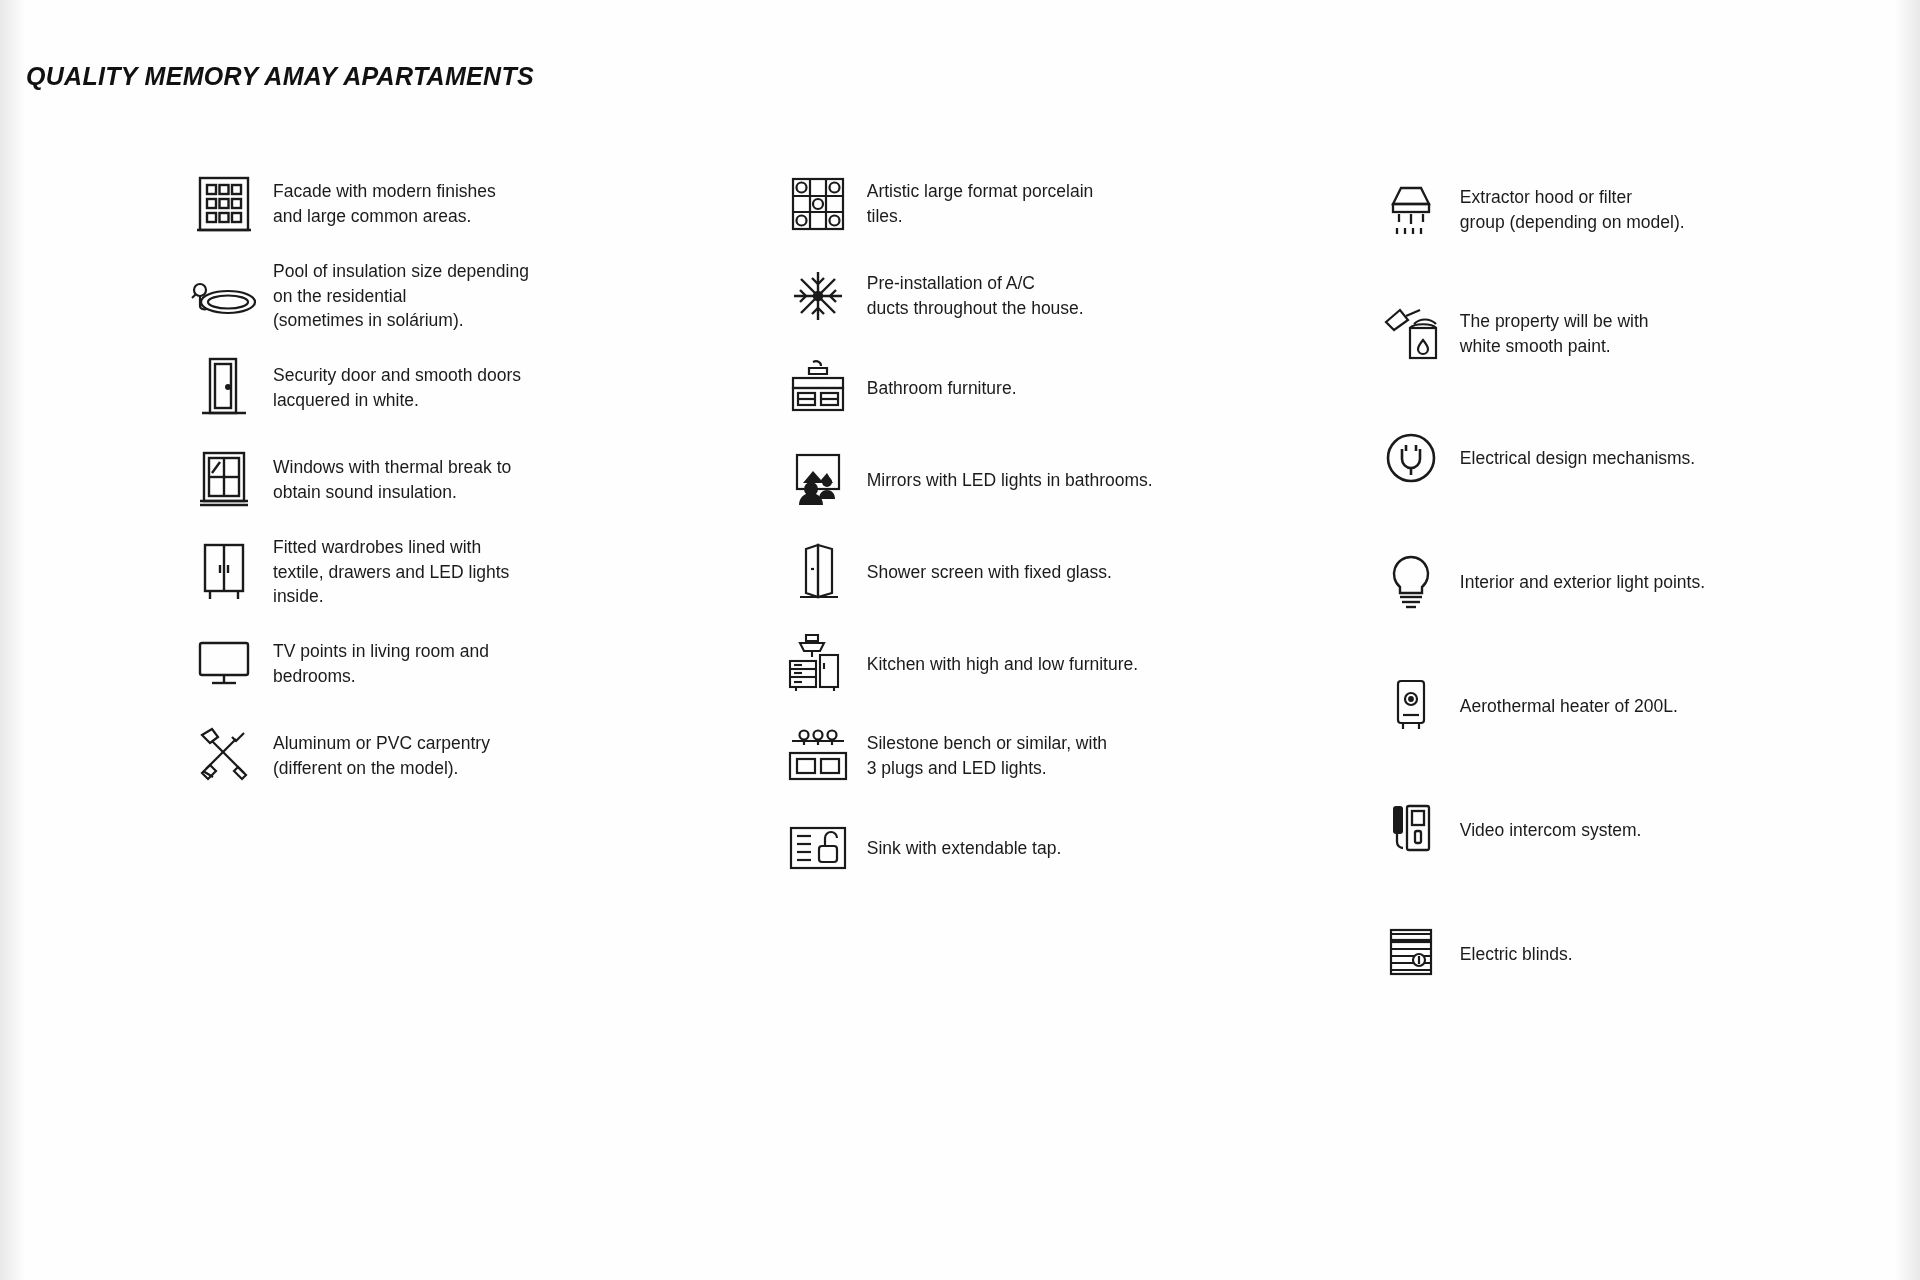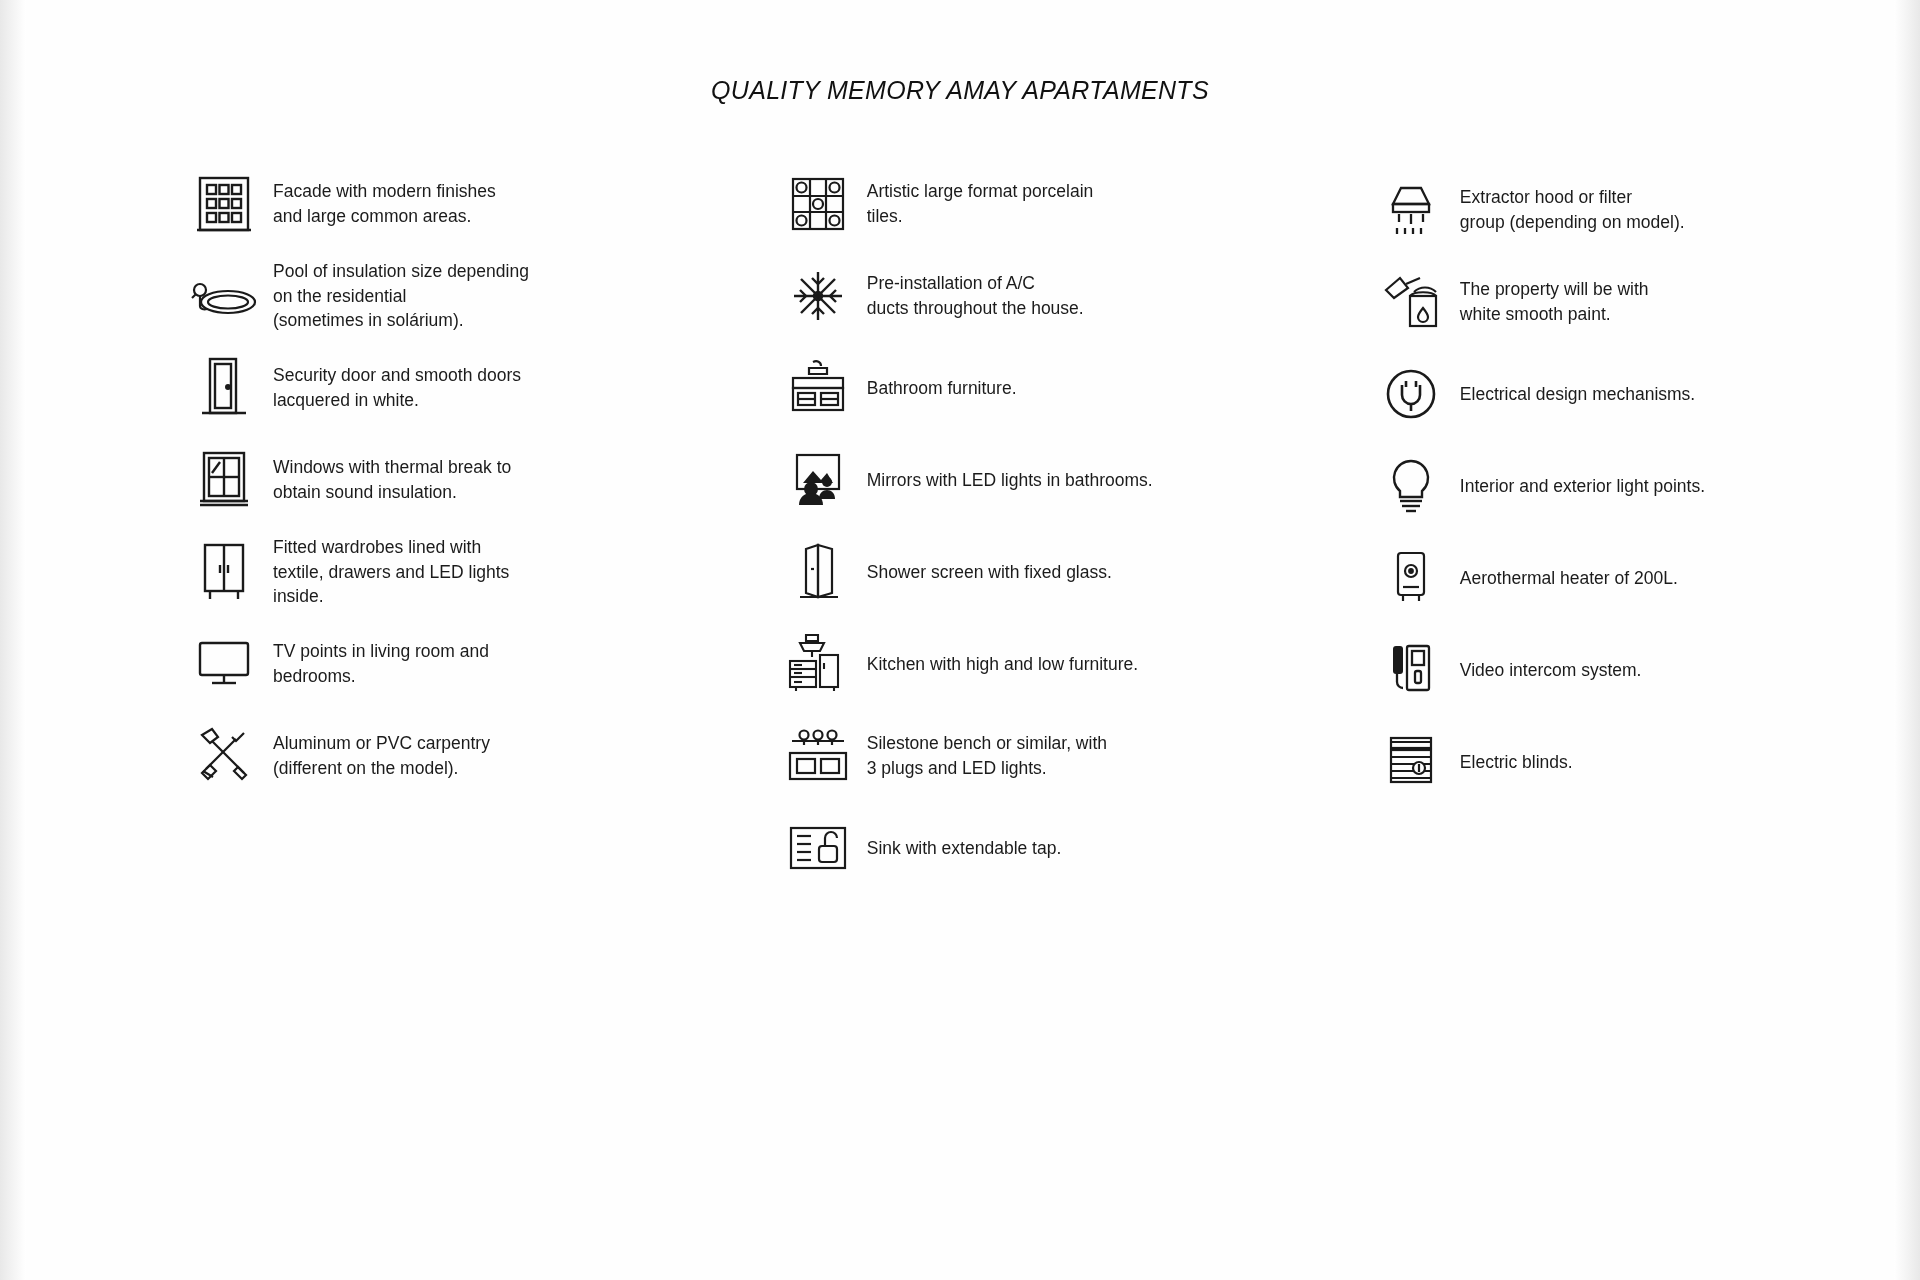--- a/index.html
+++ b/index.html
@@ -32,45 +32,44 @@
   }
   .sheet {
     position: absolute;
     left: 26px; top: 0;
     width: 1868px;
     height: 1280px;
     background: #fefefe;
   }
   .title {
     position: absolute;
-    top: 76px;
+    top: 62px;
     left: 0;
     width: 1868px;
-    text-align: center;
     font-size: 25px;
-    font-weight: normal;
+    font-weight: bold;
     font-style: italic;
     letter-spacing: 0.3px;
     color: #111111;
   }
   .columns {
     position: absolute;
     top: 158px;
     left: 0;
     width: 1868px;
     display: flex;
     flex-direction: row;
   }
   .col {
     display: flex;
     flex-direction: column;
   }
   .col-1 { width: 600px; padding-left: 155px; }
   .col-2 { width: 610px; padding-left: 30px; }
-  .col-3 { width: 560px; padding-left: 20px; }
+  .col-3 { width: 560px; padding-left: 20px; gap: 32px; }
 
   .feature {
     display: flex;
     align-items: center;
     margin-bottom: 10px;
   }
   .icon-box {
     width: 86px;
     min-width: 86px;
     height: 80px;

